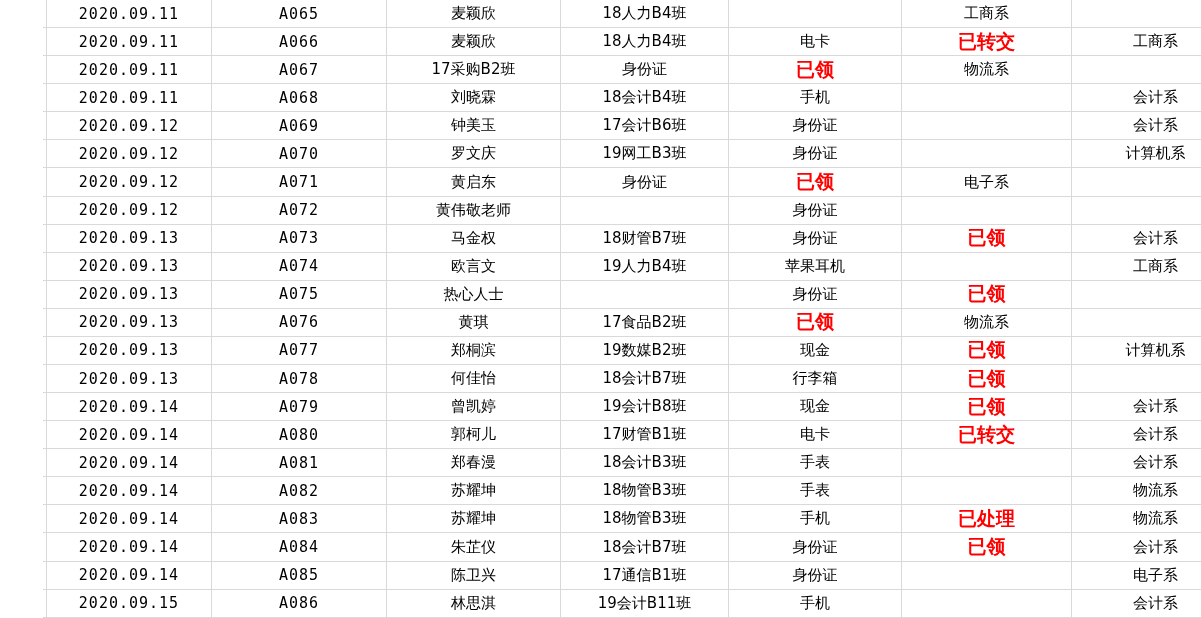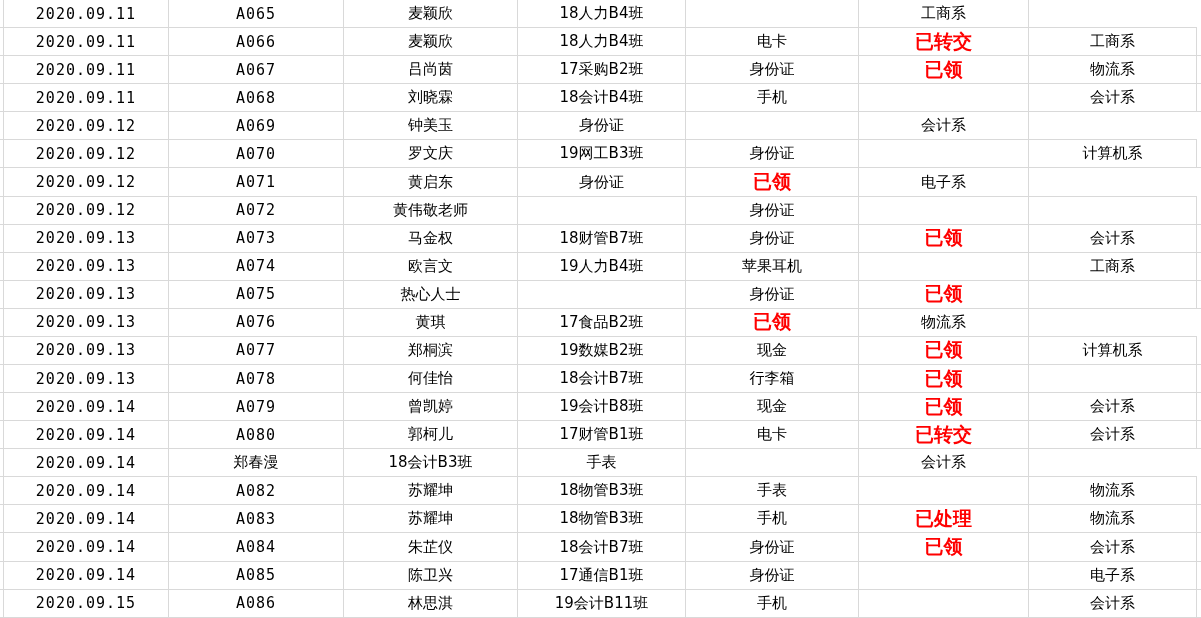--- a/index.html
+++ b/index.html
@@ -18,20 +18,21 @@
     background: #ffffff;
   }
   .grid {
     display: block;
     width: 1201px;
   }
   .row {
     display: grid;
     grid-template-columns: 4px 165px 175px 174px 168px 173px 170px 168px 4px;
     height: calc(618px / 22);
+    margin-left: 43px;
   }
   .cell {
     box-sizing: border-box;
     border-right: 1px solid var(--gridline, #d9d9d9);
     border-bottom: 1px solid var(--gridline, #d9d9d9);
     display: flex;
     align-items: center;
     justify-content: center;
     font-size: 15px;
     color: var(--text, #000000);
@@ -77,21 +78,20 @@
     <div class="cell c-item">电卡</div>
     <div class="cell c-status">已转交</div>
     <div class="cell c-dept">工商系</div>
     <div class="cell sliver-right"></div>
   </div>
 
   <div class="row">
     <div class="cell sliver-left"></div>
     <div class="cell c-date">2020.09.11</div>
     <div class="cell c-id">A067</div>
-    <div class="cell c-name">吕尚茵</div>
     <div class="cell c-class">17采购B2班</div>
     <div class="cell c-item">身份证</div>
     <div class="cell c-status">已领</div>
     <div class="cell c-dept">物流系</div>
     <div class="cell sliver-right"></div>
   </div>
 
   <div class="row">
     <div class="cell sliver-left"></div>
     <div class="cell c-date">2020.09.11</div>
@@ -102,20 +102,21 @@
     <div class="cell c-status"></div>
     <div class="cell c-dept">会计系</div>
     <div class="cell sliver-right"></div>
   </div>
 
   <div class="row">
     <div class="cell sliver-left"></div>
     <div class="cell c-date">2020.09.12</div>
     <div class="cell c-id">A069</div>
     <div class="cell c-name">钟美玉</div>
+    <div class="cell c-class">17会计B6班</div>
     <div class="cell c-item">身份证</div>
     <div class="cell c-status"></div>
     <div class="cell c-dept">会计系</div>
     <div class="cell sliver-right"></div>
   </div>
 
   <div class="row">
     <div class="cell sliver-left"></div>
     <div class="cell c-date">2020.09.12</div>
     <div class="cell c-id">A070</div>
@@ -241,20 +242,21 @@
     <div class="cell c-class">17财管B1班</div>
     <div class="cell c-item">电卡</div>
     <div class="cell c-status">已转交</div>
     <div class="cell c-dept">会计系</div>
     <div class="cell sliver-right"></div>
   </div>
 
   <div class="row">
     <div class="cell sliver-left"></div>
     <div class="cell c-date">2020.09.14</div>
+    <div class="cell c-id">A081</div>
     <div class="cell c-name">郑春漫</div>
     <div class="cell c-class">18会计B3班</div>
     <div class="cell c-item">手表</div>
     <div class="cell c-status"></div>
     <div class="cell c-dept">会计系</div>
     <div class="cell sliver-right"></div>
   </div>
 
   <div class="row">
     <div class="cell sliver-left"></div>

